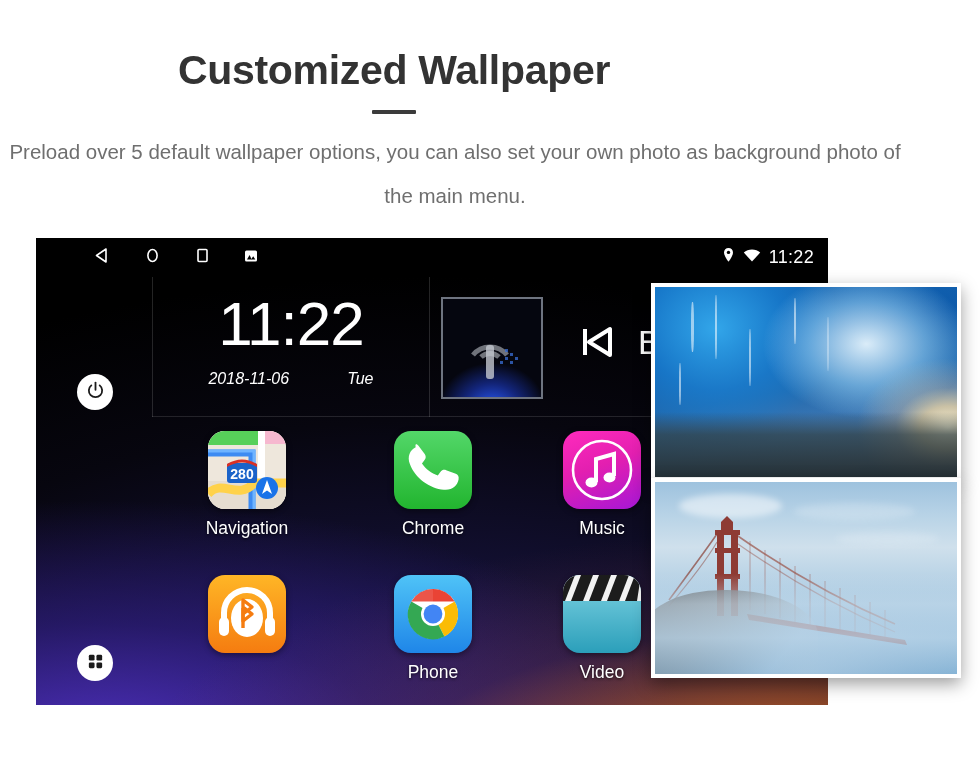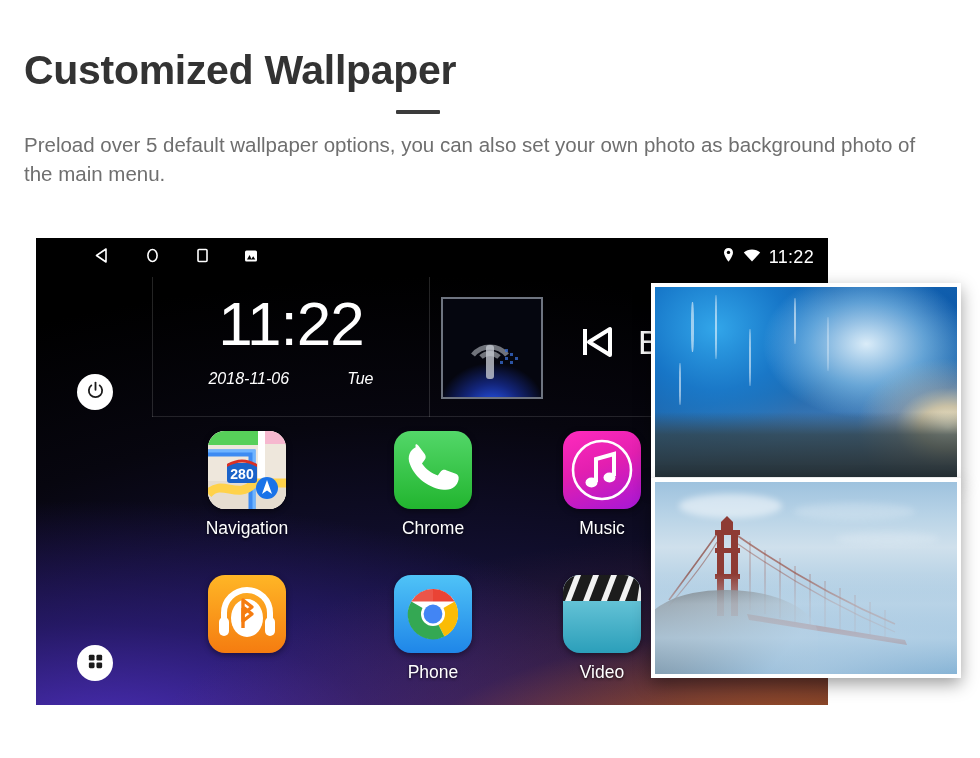--- a/index.html
+++ b/index.html
@@ -4,32 +4,32 @@
 <style>
   html,body{margin:0;padding:0;}
   body{
     width:980px;height:758px;background:#ffffff;
     font-family:"Liberation Sans", sans-serif;
     overflow:hidden;position:relative;
   }
   .page{position:relative;width:980px;height:758px;}
 
   
-  .hero{position:absolute;left:0;top:0;width:788px;margin-left:24px;}
+  .hero{position:absolute;left:0;top:0;width:788px;text-align:center;}
   .hero-title{
     margin:0;padding-top:46px;
     font-size:41px;line-height:48px;font-weight:bold;
     color:#333333;letter-spacing:-0.3px;
   }
   .hero-rule{
     width:44px;height:4px;background:#3b3b3b;margin:16px auto 0 auto;border-radius:1px;
   }
   .hero-sub{
     margin:16px auto 0 auto;width:910px;
-    font-size:20.5px;line-height:29px;color:#6f6f6f;font-weight:normal;
+    font-size:20.5px;line-height:44px;color:#6f6f6f;font-weight:normal;
   }
 
   
   .device{
     position:absolute;left:36px;top:238px;width:792px;height:467px;
     background:#000;overflow:hidden;
   }
   .statusbar{
     position:absolute;left:0;top:0;width:792px;height:39px;background:#000000;
   }

